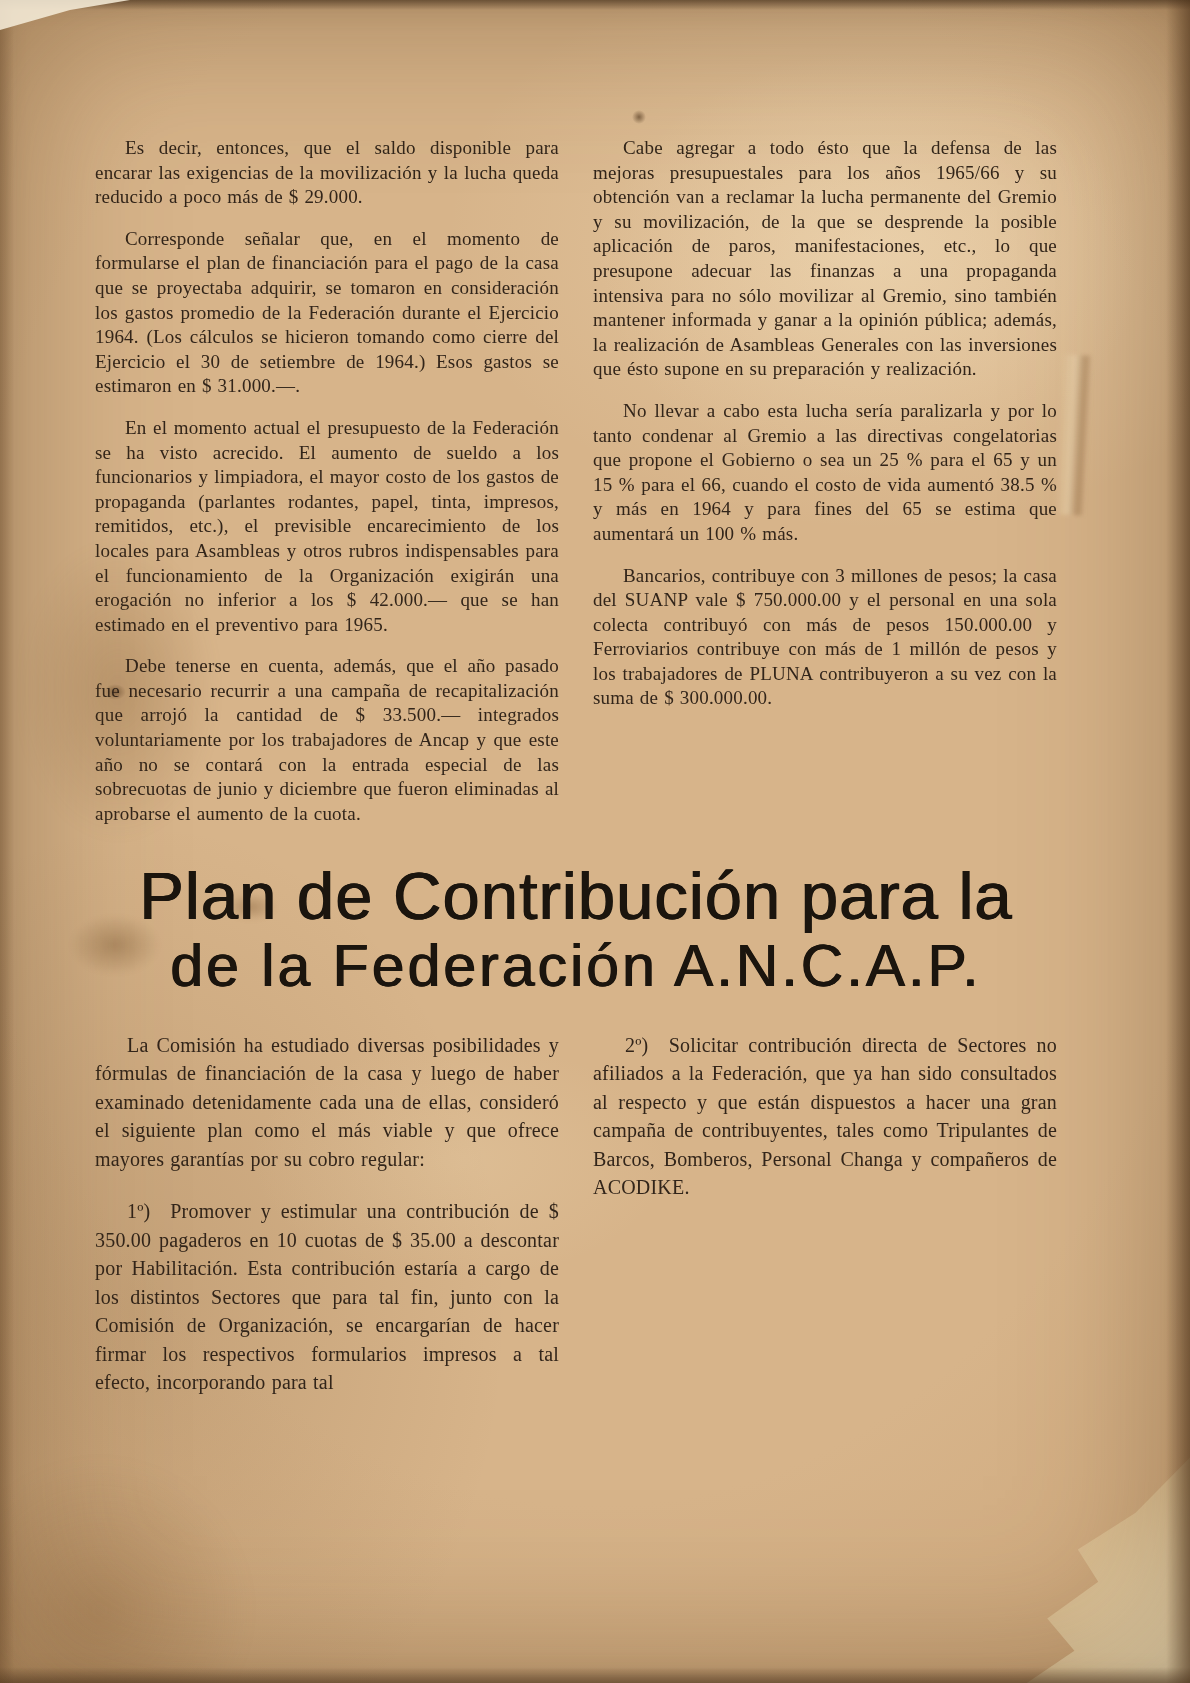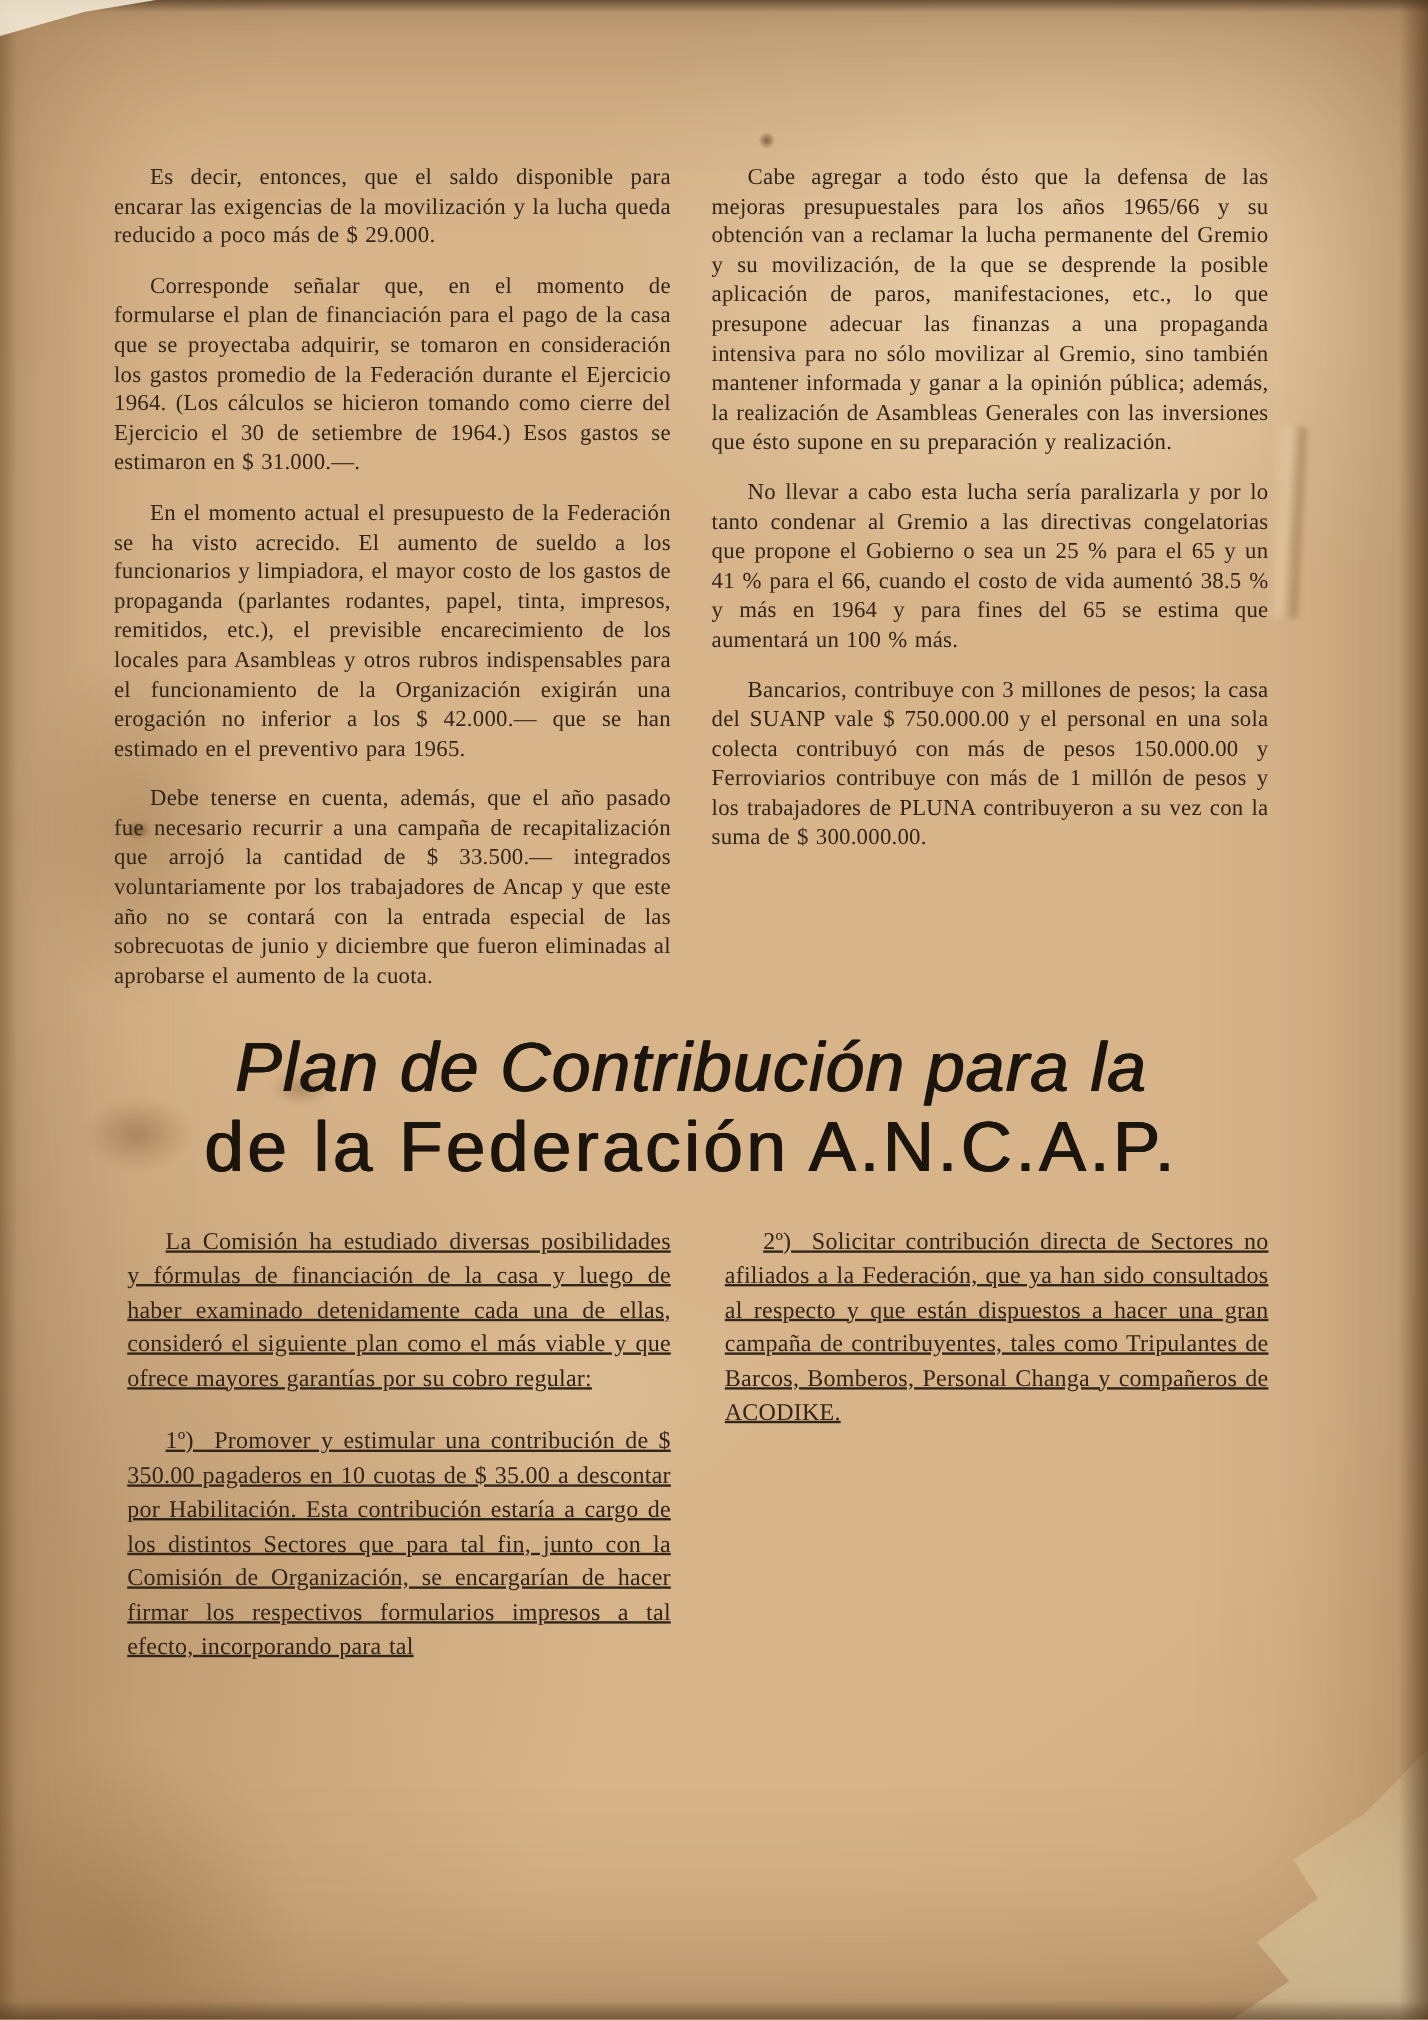--- a/index.html
+++ b/index.html
@@ -58,33 +58,33 @@
     clip-path: polygon(100% 2%, 100% 100%, 4% 100%, 32% 86%, 16% 72%, 46% 56%, 34% 42%, 68% 26%);
     filter: blur(0.5px);
   }
 
   .content { position: absolute; left: 95px; top: 136px; width: 962px; z-index: 3; }
   .cols { display: flex; gap: 34px; }
   .col { flex: 1; text-align: justify; }
   .top .col { font-size: 19px; line-height: 24.6px; letter-spacing: 0.2px; }
   .top .para { margin: 0 0 17px 0; text-indent: 30px; }
   .bottom .col { font-size: 20px; line-height: 28.5px; letter-spacing: 0.2px; }
-  .bottom .para { margin: 0 0 24px 11px; text-indent: 32px; text-decoration: underline; }
+  .bottom .para { margin: 0 0 24px 0; text-indent: 32px; }
   .para { word-spacing: 1px; }
   .para.no-indent { text-indent: 0; }
   .para:last-child { margin-bottom: 0; }
 
   .headline {
     text-align: center;
     font-family: "Liberation Sans", sans-serif;
     color: #1b150e;
     margin: 32px 0 30px 0;
     text-shadow: 0.6px 0 0 currentColor, -0.6px 0 0 currentColor;
   }
-  .headline .h1 { font-size: 58px; line-height: 1.12; letter-spacing: 1px; font-style: italic; }
+  .headline .h1 { font-size: 67px; line-height: 1.12; letter-spacing: 1px; }
   .headline .h2 { font-size: 102px; line-height: 1.06; letter-spacing: 16px; white-space: nowrap; }
   .headline .h3 { font-size: 59px; line-height: 1.14; letter-spacing: 3px; }
 </style>
 </head>
 <body>
 
 <div class="page">
 
   <div class="stain s1"></div>
   <div class="stain s2"></div>
@@ -102,21 +102,21 @@
 
     <section class="cols top">
       <div class="col">
         <p class="para">Es decir, entonces, que el saldo disponible para encarar las exigencias de la movilización y la lucha queda reducido a poco más de $ 29.000.</p>
         <p class="para">Corresponde señalar que, en el momento de formularse el plan de financiación para el pago de la casa que se proyectaba adquirir, se tomaron en consideración los gastos promedio de la Federación durante el Ejercicio 1964. (Los cálculos se hicieron tomando como cierre del Ejercicio el 30 de setiembre de 1964.) Esos gastos se estimaron en $ 31.000.—.</p>
         <p class="para">En el momento actual el presupuesto de la Federación se ha visto acrecido. El aumento de sueldo a los funcionarios y limpiadora, el mayor costo de los gastos de propaganda (parlantes rodantes, papel, tinta, impresos, remitidos, etc.), el previsible encarecimiento de los locales para Asambleas y otros rubros indispensables para el funcionamiento de la Organización exigirán una erogación no inferior a los $ 42.000.— que se han estimado en el preventivo para 1965.</p>
         <p class="para">Debe tenerse en cuenta, además, que el año pasado fue necesario recurrir a una campaña de recapitalización que arrojó la cantidad de $ 33.500.— integrados voluntariamente por los trabajadores de Ancap y que este año no se contará con la entrada especial de las sobrecuotas de junio y diciembre que fueron eliminadas al aprobarse el aumento de la cuota.</p>
       </div>
       <div class="col">
         <p class="para">Cabe agregar a todo ésto que la defensa de las mejoras presupuestales para los años 1965/66 y su obtención van a reclamar la lucha permanente del Gremio y su movilización, de la que se desprende la posible aplicación de paros, manifestaciones, etc., lo que presupone adecuar las finanzas a una propaganda intensiva para no sólo movilizar al Gremio, sino también mantener informada y ganar a la opinión pública; además, la realización de Asambleas Generales con las inversiones que ésto supone en su preparación y realización.</p>
-        <p class="para">No llevar a cabo esta lucha sería paralizarla y por lo tanto condenar al Gremio a las directivas congelatorias que propone el Gobierno o sea un 25 % para el 65 y un 41 % para el 66, cuando el costo de vida aumentó 38.5 % y más en 1964 y para fines del 65 se estima que aumentará un 100 % más.</p>
+        <p class="para">No llevar a cabo esta lucha sería paralizarla y por lo tanto condenar al Gremio a las directivas congelatorias que propone el Gobierno o sea un 25 % para el 65 y un 15 % para el 66, cuando el costo de vida aumentó 38.5 % y más en 1964 y para fines del 65 se estima que aumentará un 100 % más.</p>
         <p class="para">Bancarios, contribuye con 3 millones de pesos; la casa del SUANP vale $ 750.000.00 y el personal en una sola colecta contribuyó con más de pesos 150.000.00 y Ferroviarios contribuye con más de 1 millón de pesos y los trabajadores de PLUNA contribuyeron a su vez con la suma de $ 300.000.00.</p>
       </div>
     </section>
 
     <header class="headline">
       <div class="h1">Plan de Contribución para la</div>
       <div class="h3">de la Federación A.N.C.A.P.</div>
     </header>
 
     <section class="cols bottom">

